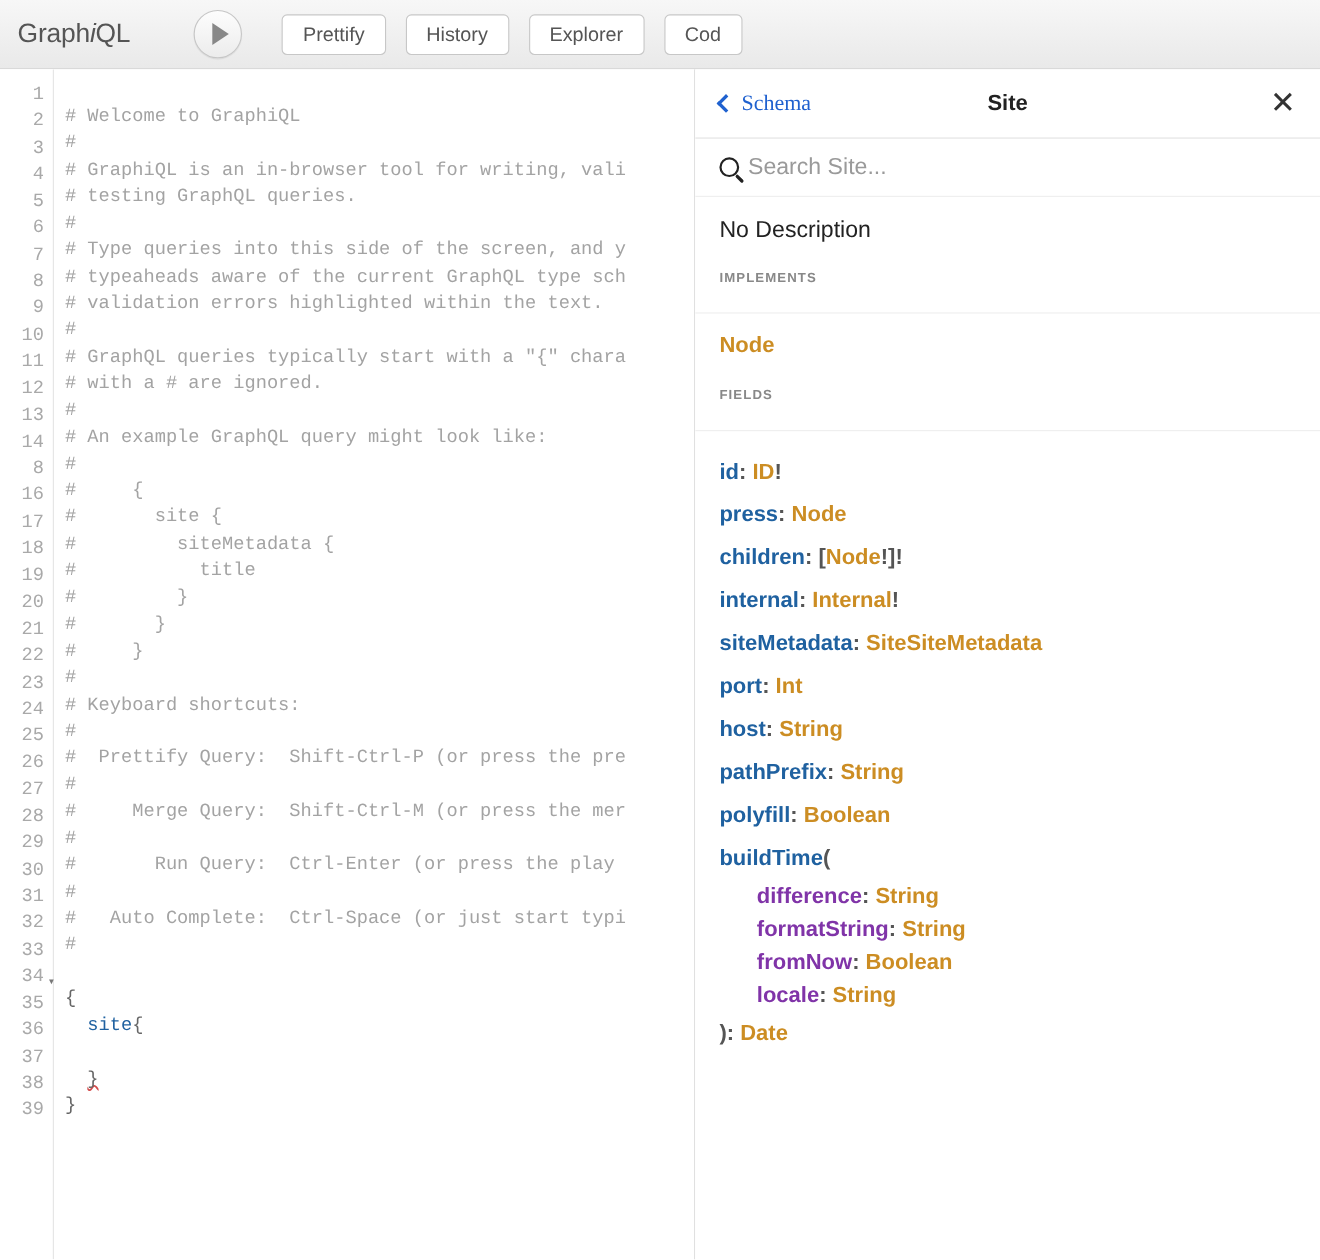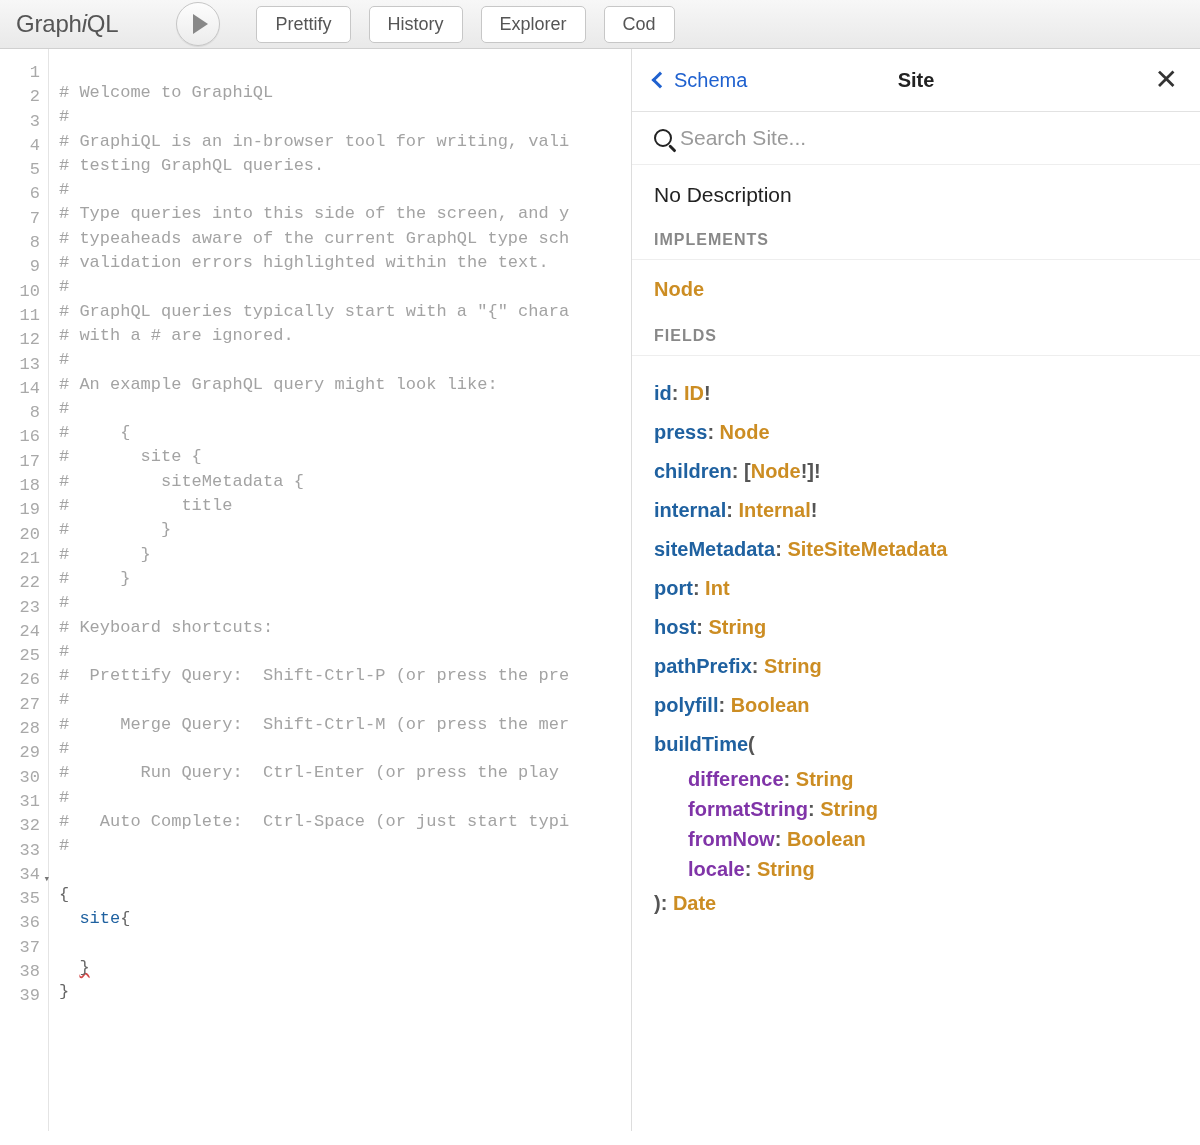--- a/index.html
+++ b/index.html
@@ -1,18 +1,18 @@
 <!DOCTYPE html>
 <html><head>
 <meta charset="utf-8">
 <style>
   * { box-sizing: border-box; margin: 0; padding: 0; }
   html, body { width: 1200px; height: 1145px; font-family: -apple-system, BlinkMacSystemFont, "Segoe UI", Helvetica, Arial, sans-serif; overflow: hidden; background: #fff; }
   .topbar {
-    height: 49px;
+    height: 63px;
     background: linear-gradient(#f7f7f7, #e9e9e9);
     border-bottom: 1px solid #d0d0d0;
     display: flex;
     align-items: center;
     padding: 0 16px;
     gap: 18px;
   }
   .logo {
     font-size: 24px;
     color: #555;
@@ -109,20 +109,21 @@
     border-bottom: 1px solid #e2e2e2;
     position: relative;
   }
   .back-link {
     color: #1f61cf;
     font-size: 20px;
     display: flex;
     align-items: center;
     gap: 4px;
     cursor: pointer;
+    font-family: Liberation Serif, serif;
   }
   .chev-left {
     width: 12px; height: 12px;
     border-left: 3px solid #1f61cf;
     border-bottom: 3px solid #1f61cf;
     transform: rotate(45deg);
     margin-right: 4px;
   }
   .docs-title {
     position: absolute;
@@ -169,25 +170,25 @@
     transform: rotate(45deg);
     bottom: -4px; right: -7px;
     border-radius: 2px;
   }
   .description {
     font-size: 21px;
     color: #222;
     padding: 18px 22px 24px;
   }
   .section-header {
-    font-size: 16px;
+    font-size: 12px;
     font-weight: 700;
     color: #888;
     letter-spacing: 1px;
-    padding: 0 22px 10px;
+    padding: 0 22px 25px;
     border-bottom: 1px solid #eee;
   }
   .section-body {
     padding: 18px 22px 26px;
     font-weight: bold;
   }
   .impl-item { color: #cc8d23; font-size: 20px; cursor: pointer; }
   .field-line {
     font-size: 20px;
     line-height: 1.95;

